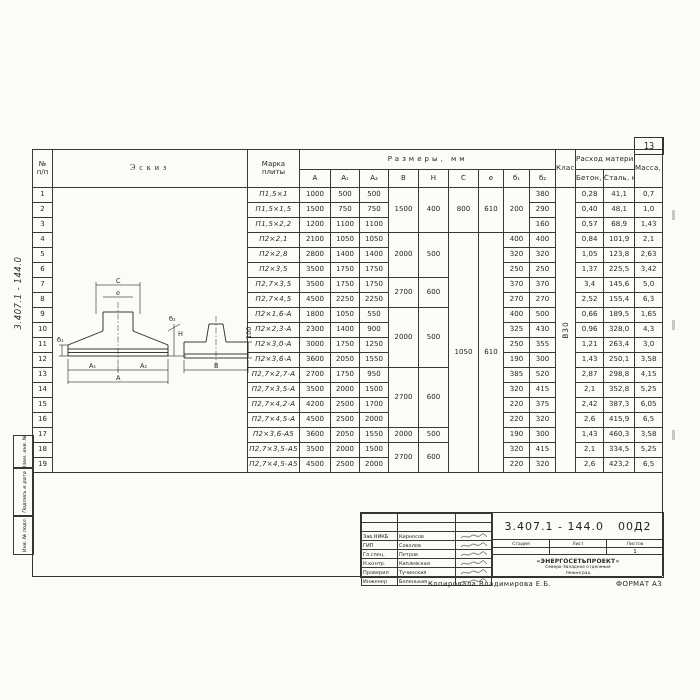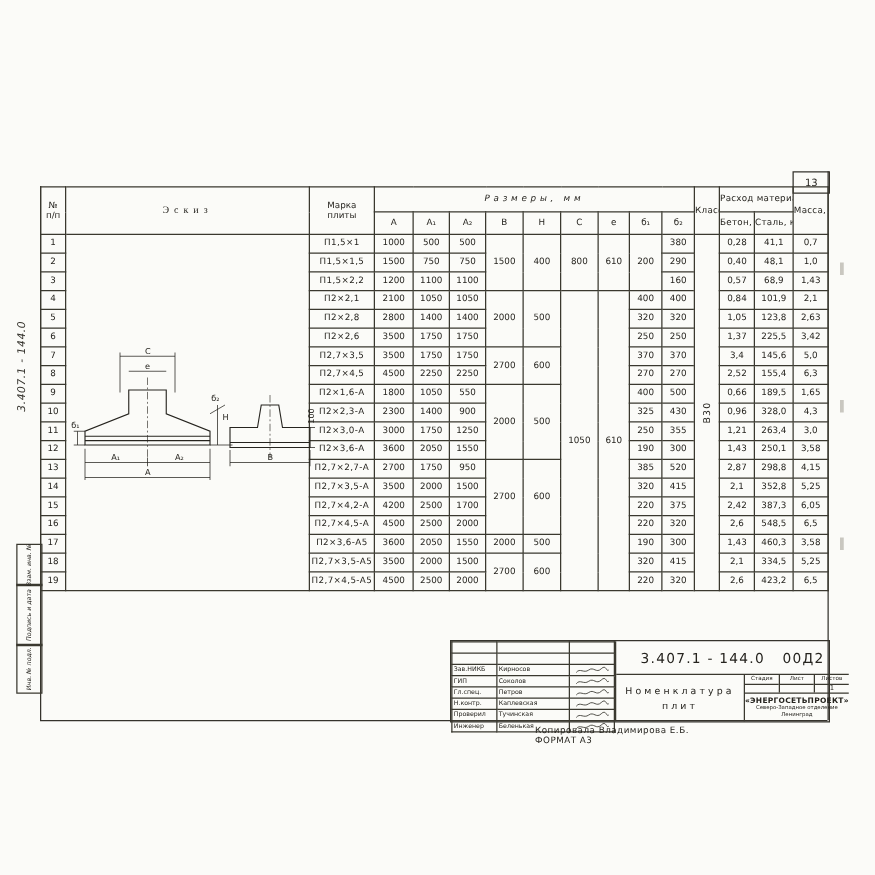--- a/index.html
+++ b/index.html
@@ -14,23 +14,23 @@
        display:flex;align-items:center;justify-content:center;font-size:8px;}
   
   table{border-collapse:collapse;table-layout:fixed;}
   #plates-table{position:absolute;left:32px;top:149px;width:630px;}
   #plates-table th,#plates-table td{border:1px solid #3a382f;padding:0;text-align:center;
        font-weight:normal;font-size:7px;line-height:1.1;overflow:hidden;white-space:nowrap;}
   #plates-table thead tr:first-child{height:20px;}
   #plates-table thead tr:last-child{height:18px;}
   #plates-table tbody tr{height:15px;}
   .hsm{font-size:5.5px;letter-spacing:.2px;white-space:normal;}
-  .dims-h{letter-spacing:3px;font-size:7.5px;font-style:italic;}
+  .dims-h{letter-spacing:3px;font-size:7.5px;}
   .numh{font-size:6px;}
-  td.mk{text-align:left;padding-left:3px;font-size:7px;letter-spacing:.3px;}
+  td.mk{text-align:left;padding-left:3px;font-size:7px;letter-spacing:.3px;font-style:italic;}
   td.vc{position:relative;}
   td.vc span{position:absolute;left:50%;top:50%;transform:translate(-50%,-50%) rotate(-90deg);
        font-size:7.5px;letter-spacing:1px;}
   
   #sketch-figure{left:56px;top:272px;pointer-events:none;}
   #sketch-figure text{font-size:6.5px;fill:#26241f;font-family:"DejaVu Sans",sans-serif;}
   #sketch-figure .ln{stroke:#26241f;stroke-width:.9;fill:none;}
   #sketch-figure .dim{stroke:#26241f;stroke-width:.6;fill:none;}
   #sketch-figure .cl{stroke:#26241f;stroke-width:.5;stroke-dasharray:6 2 1.5 2;fill:none;}
   
@@ -47,21 +47,21 @@
   #tb-corner{flex:1;display:flex;flex-direction:column;}
   #stage-row{display:flex;height:14px;border-bottom:1px solid #3a382f;}
   #stage-row .sc{flex:1;border-right:1px solid #3a382f;display:flex;flex-direction:column;}
   #stage-row .sc:last-child{border-right:none;}
   #stage-row .sc .lb{font-size:4.5px;text-align:center;border-bottom:1px solid #3a382f;height:7px;line-height:7px;}
   #stage-row .sc .vl{font-size:5.5px;text-align:center;flex:1;line-height:6px;}
   #org-box{flex:1;display:flex;flex-direction:column;align-items:center;justify-content:center;line-height:1.25;}
   #org-name{font-size:6px;font-weight:bold;letter-spacing:.2px;}
   #org-branch,#org-city{font-size:4.3px;}
   
-  #footer-note{left:428px;top:580px;width:234px;display:flex;justify-content:space-between;font-size:7px;letter-spacing:.4px;flex-direction:column;}
+  #footer-note{left:428px;top:580px;width:234px;display:flex;justify-content:space-between;font-size:7px;letter-spacing:.4px;}
   
   #margin-doc{left:-28px;top:286px;width:96px;height:14px;transform:rotate(-90deg);
        font-style:italic;font-size:8.5px;color:#33312b;text-align:center;letter-spacing:.5px;}
   .stamp{position:absolute;left:13px;width:19px;border:1px solid #3a382f;}
   .stamp div{position:absolute;left:50%;top:50%;transform:translate(-50%,-50%) rotate(-90deg);
        font-size:5px;font-style:italic;white-space:nowrap;}
   #stamp-1{top:435px;height:32px;}
   #stamp-2{top:467px;height:48px;}
   #stamp-3{top:515px;height:38px;}
   
@@ -192,21 +192,21 @@
         <td>1400</td>
         <td>1400</td>
         <td>320</td>
         <td>320</td>
         <td>1,05</td>
         <td>123,8</td>
         <td>2,63</td>
       </tr>
       <tr>
         <td>6</td>
-        <td class="mk">П2×2,6</td>
+        <td class="mk">П2×3,5</td>
         <td>3500</td>
         <td>1750</td>
         <td>1750</td>
         <td>250</td>
         <td>250</td>
         <td>1,37</td>
         <td>225,5</td>
         <td>3,42</td>
       </tr>
       <tr>
@@ -325,21 +325,21 @@
       </tr>
       <tr>
         <td>16</td>
         <td class="mk">П2,7×4,5-А</td>
         <td>4500</td>
         <td>2500</td>
         <td>2000</td>
         <td>220</td>
         <td>320</td>
         <td>2,6</td>
-        <td>548,5</td>
+        <td>415,9</td>
         <td>6,5</td>
       </tr>
       <tr>
         <td>17</td>
         <td class="mk">П2×3,6-А5</td>
         <td>3600</td>
         <td>2050</td>
         <td>1550</td>
         <td>2000</td>
         <td>500</td>
@@ -500,24 +500,20 @@
           </td>
         </tr>
       </tbody>
   </table>
   <div id="tb-right">
     <div id="doc-number">
       <span>3.407.1 - 144.0</span>
       <span>00Д2</span>
     </div>
     <div id="tb-lower">
-      <div id="doc-title">
-        <div>Номенклатура</div>
-        <div>плит</div>
-      </div>
       <div id="tb-corner">
         <div id="stage-row">
           <div class="sc">
             <div class="lb">Стадия</div>
             <div class="vl"></div>
           </div>
           <div class="sc">
             <div class="lb">Лист</div>
             <div class="vl"></div>
           </div>

